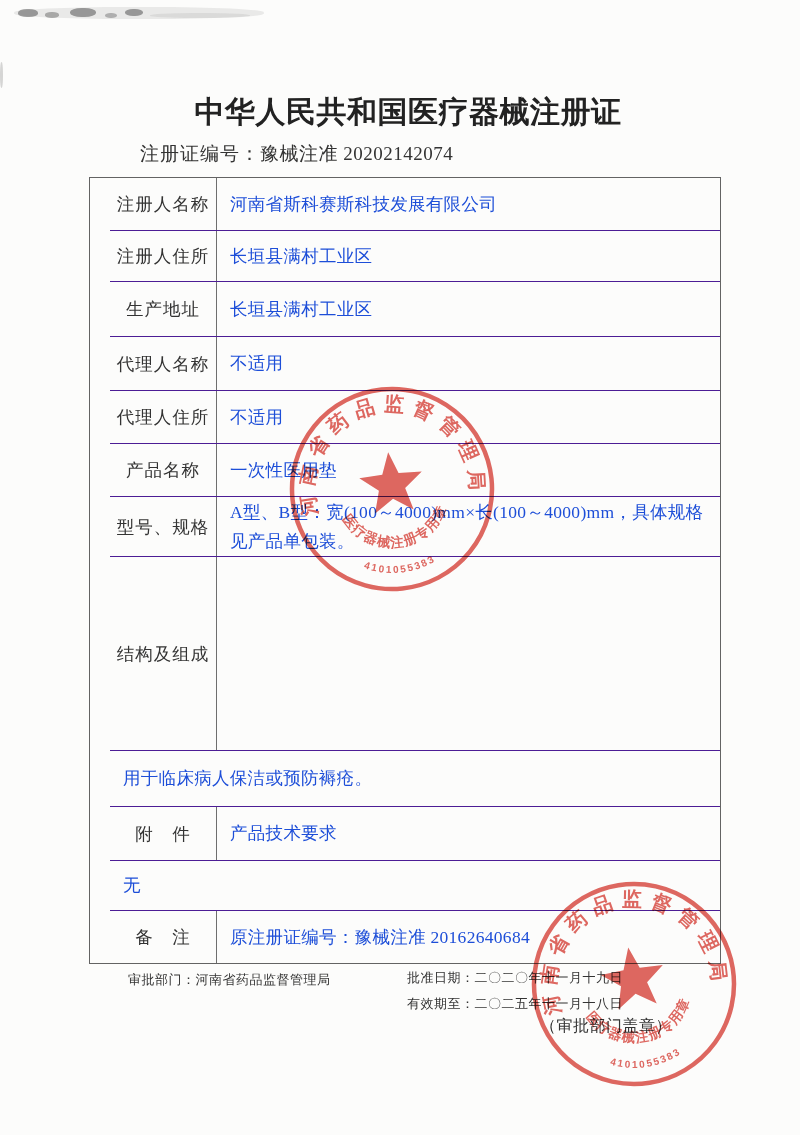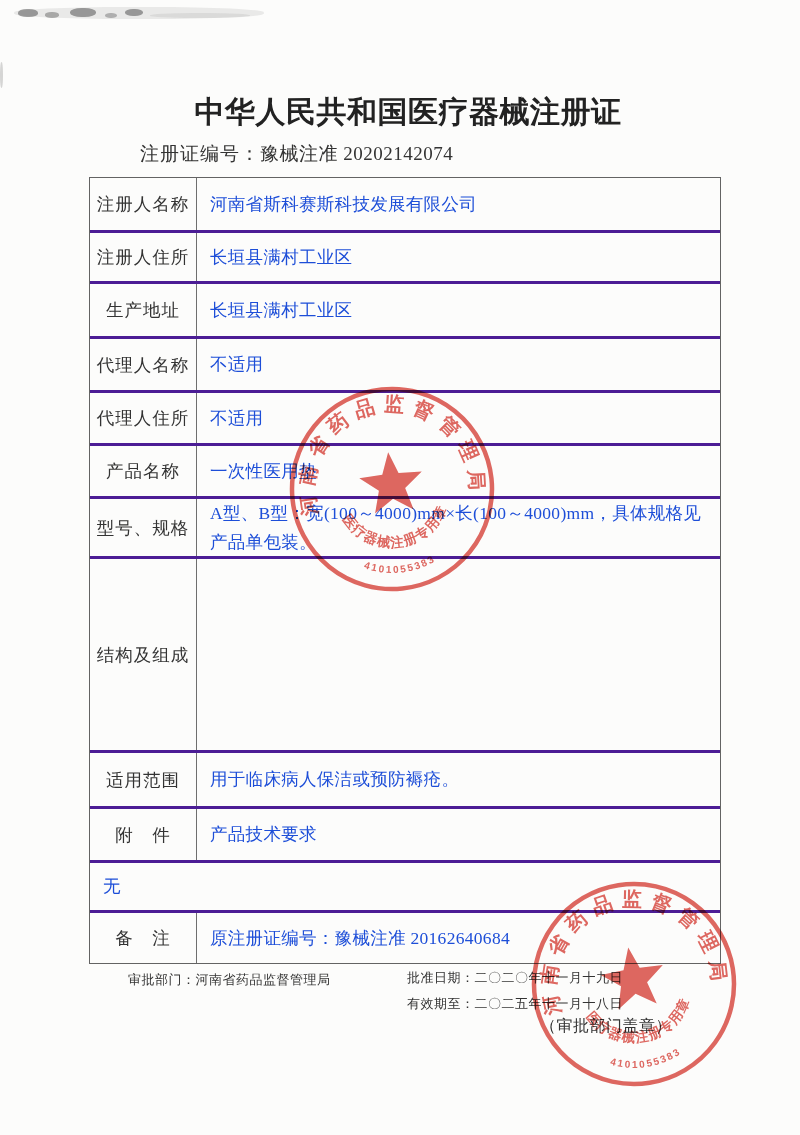--- a/index.html
+++ b/index.html
@@ -22,22 +22,22 @@
   }
   .cert-line{
     position:absolute; left:140px; top:141px; font-size:19px; letter-spacing:1px; color:#333;
   }
   .cert-line .num{letter-spacing:0.5px;}
 
   .cert-table{
     position:absolute; left:89px; top:177px; width:632px;
     border:1px solid #636363; box-sizing:border-box; background:transparent;
   }
-  .trow{display:flex; box-sizing:border-box;}
-  .trow + .trow{border-top:3px solid #4c1d95;}
+  .trow{display:flex; box-sizing:border-box;margin-left:20px;}
+  .trow + .trow{border-top:1px solid #4c1d95;}
   .tcell{box-sizing:border-box;}
   .tlabel{
     width:107px; flex:0 0 107px; border-right:1px solid #6e6e6e;
     display:flex; align-items:center; justify-content:center; text-align:center;
     font-size:17.5px; letter-spacing:1px; color:#333; padding:0 4px;
   }
   .tvalue{
     flex:1; display:flex; align-items:center;
     font-size:17.5px; line-height:1.62; padding:3px 6px 3px 13px; color:#1d4ed8;
     letter-spacing:0.3px;
@@ -111,21 +111,20 @@
       <div class="trow" style="height: 60px;">
         <div class="tcell tlabel">型号、规格</div>
         <div class="tcell tvalue">
           <span>A型、B型：宽(100～4000)mm×长(100～4000)mm，具体规格见产品单包装。</span>
         </div>
       </div>
       <div class="trow" style="height: 194px;">
         <div class="tcell tlabel">结构及组成</div>
       </div>
       <div class="trow" style="height: 56px;">
-        <div class="tcell tlabel">适用范围</div>
         <div class="tcell tvalue">
           <span>用于临床病人保洁或预防褥疮。</span>
         </div>
       </div>
       <div class="trow" style="height: 54px;">
         <div class="tcell tlabel">附　件</div>
         <div class="tcell tvalue">
           <span>产品技术要求</span>
         </div>
       </div>

